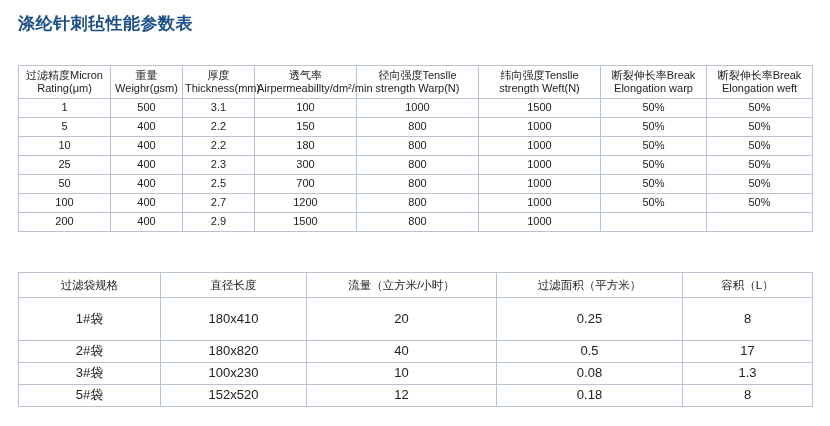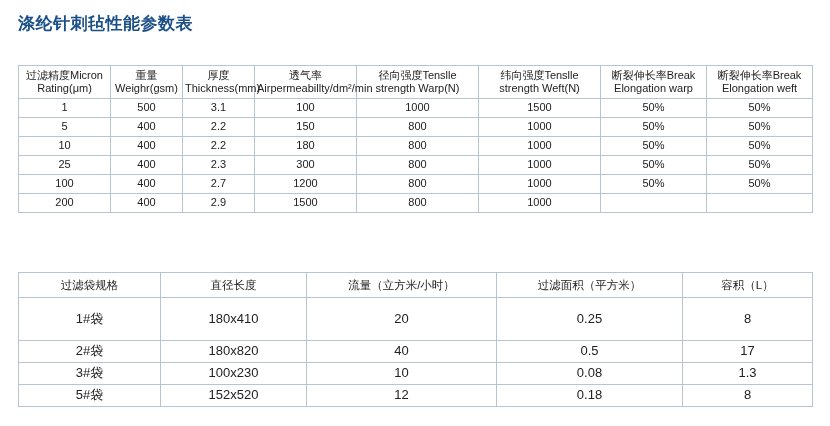--- a/index.html
+++ b/index.html
@@ -166,20 +166,30 @@
         <td>25</td>
         <td>400</td>
         <td>2.3</td>
         <td>300</td>
         <td>800</td>
         <td>1000</td>
         <td>50%</td>
         <td>50%</td>
       </tr>
       <tr>
+        <td>50</td>
+        <td>400</td>
+        <td>2.5</td>
+        <td>700</td>
+        <td>800</td>
+        <td>1000</td>
+        <td>50%</td>
+        <td>50%</td>
+      </tr>
+      <tr>
         <td>100</td>
         <td>400</td>
         <td>2.7</td>
         <td>1200</td>
         <td>800</td>
         <td>1000</td>
         <td>50%</td>
         <td>50%</td>
       </tr>
       <tr>

